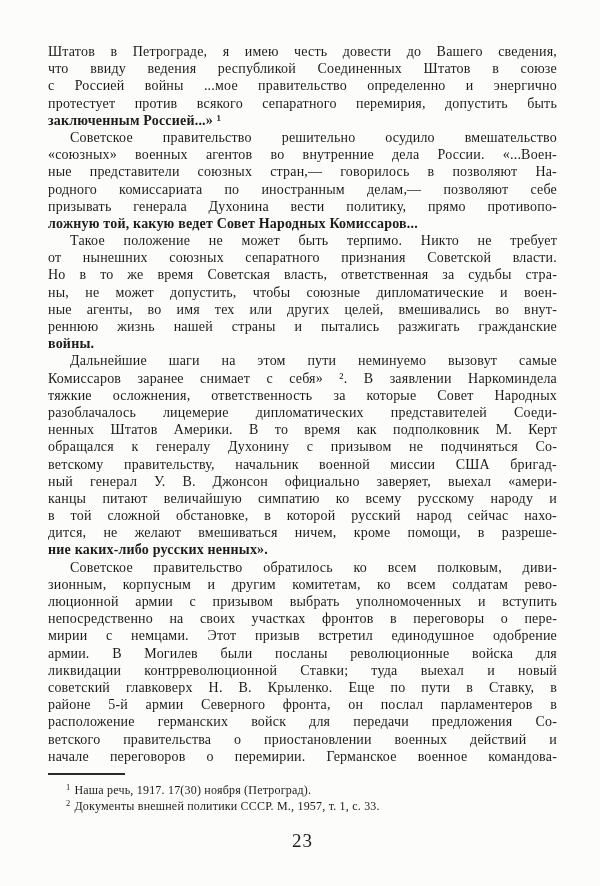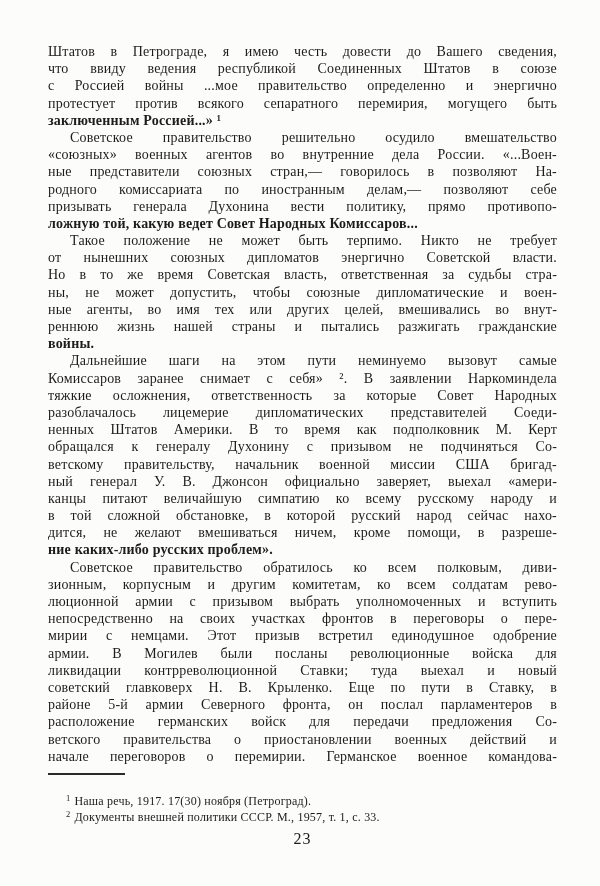--- a/index.html
+++ b/index.html
@@ -38,87 +38,87 @@
   .paragraph.indent .line:first-child {
     text-indent: 22px;
   }
   .footnote-rule {
     margin-top: 7px;
     width: 77px;
     height: 0;
     border-top: 2px solid #2b2a28;
   }
   .footnotes {
-    margin-top: 18px;
+    margin-top: 7px;
   }
   .footnote {
     font-size: 12px;
     line-height: 16.5px;
     padding-left: 18px;
     letter-spacing: 0.2px;
   }
   .footnote sup {
     font-size: 8.5px;
     line-height: 0;
     vertical-align: 4px;
     margin-right: 4px;
   }
   .page-number {
     position: absolute;
     left: 48px;
     top: 830px;
     width: 509px;
     text-align: center;
-    font-size: 16px;
+    font-size: 19px;
     letter-spacing: 1px;
   }
 </style>
 </head>
 <body>
 
 <div class="page">
   <div class="text-block">
     <div id="paragraphs">
         <div class="paragraph">
           <div class="line">Штатов в Петрограде, я имею честь довести до Вашего сведения,</div>
           <div class="line">что ввиду ведения республикой Соединенных Штатов в союзе</div>
           <div class="line">с Россией войны ...мое правительство определенно и энергично</div>
-          <div class="line">протестует против всякого сепаратного перемирия, могущего быть</div>
+          <div class="line">протестует против всякого сепаратного перемирия, допустить быть</div>
           <div class="line last">заключенным Россией...» ¹</div>
         </div>
         <div class="paragraph indent">
           <div class="line">Советское правительство решительно осудило вмешательство</div>
           <div class="line">«союзных» военных агентов во внутренние дела России. «...Воен-</div>
           <div class="line">ные представители союзных стран,— говорилось в позволяют На-</div>
           <div class="line">родного комиссариата по иностранным делам,— позволяют себе</div>
           <div class="line">призывать генерала Духонина вести политику, прямо противопо-</div>
           <div class="line last">ложную той, какую ведет Совет Народных Комиссаров...</div>
         </div>
         <div class="paragraph indent">
           <div class="line">Такое положение не может быть терпимо. Никто не требует</div>
-          <div class="line">от нынешних союзных дипломатов энергично Советской власти.</div>
+          <div class="line">от нынешних союзных сепаратного признания Советской власти.</div>
           <div class="line">Но в то же время Советская власть, ответственная за судьбы стра-</div>
           <div class="line">ны, не может допустить, чтобы союзные дипломатические и воен-</div>
           <div class="line">ные агенты, во имя тех или других целей, вмешивались во внут-</div>
           <div class="line">реннюю жизнь нашей страны и пытались разжигать гражданские</div>
           <div class="line last">войны.</div>
         </div>
         <div class="paragraph indent">
           <div class="line">Дальнейшие шаги на этом пути неминуемо вызовут самые</div>
           <div class="line">Комиссаров заранее снимает с себя» ². В заявлении Наркоминдела</div>
           <div class="line">тяжкие осложнения, ответственность за которые Совет Народных</div>
           <div class="line">разоблачалось лицемерие дипломатических представителей Соеди-</div>
           <div class="line">ненных Штатов Америки. В то время как подполковник М. Керт</div>
           <div class="line">обращался к генералу Духонину с призывом не подчиняться Со-</div>
           <div class="line">ветскому правительству, начальник военной миссии США бригад-</div>
           <div class="line">ный генерал У. В. Джонсон официально заверяет, выехал «амери-</div>
           <div class="line">канцы питают величайшую симпатию ко всему русскому народу и</div>
           <div class="line">в той сложной обстановке, в которой русский народ сейчас нахо-</div>
           <div class="line">дится, не желают вмешиваться ничем, кроме помощи, в разреше-</div>
-          <div class="line last">ние каких-либо русских проблем».</div>
+          <div class="line last">ние каких-либо русских ненных».</div>
         </div>
         <div class="paragraph indent">
           <div class="line">Советское правительство обратилось ко всем полковым, диви-</div>
           <div class="line">зионным, корпусным и другим комитетам, ко всем солдатам рево-</div>
           <div class="line">люционной армии с призывом выбрать уполномоченных и вступить</div>
           <div class="line">непосредственно на своих участках фронтов в переговоры о пере-</div>
           <div class="line">мирии с немцами. Этот призыв встретил единодушное одобрение</div>
           <div class="line">армии. В Могилев были посланы революционные войска для</div>
           <div class="line">ликвидации контрреволюционной Ставки; туда выехал и новый</div>
           <div class="line">советский главковерх Н. В. Крыленко. Еще по пути в Ставку, в</div>

